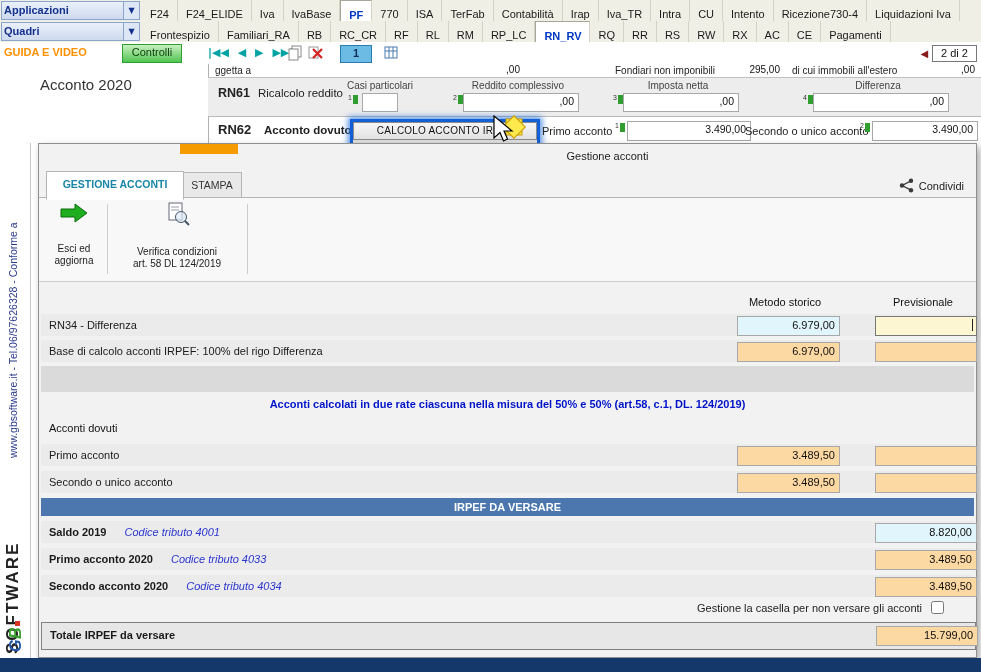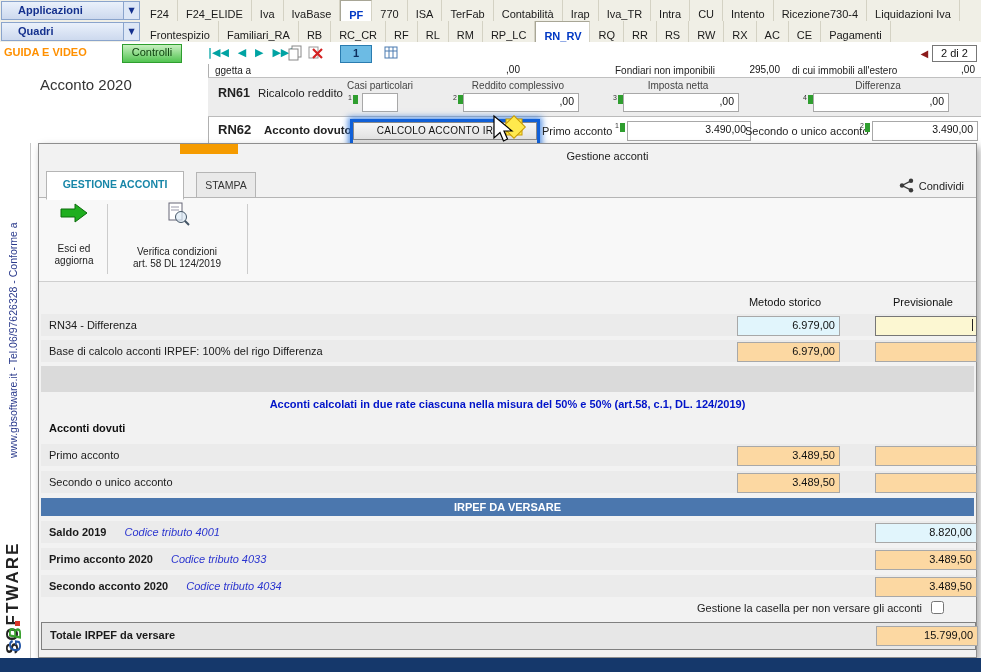--- a/index.html
+++ b/index.html
@@ -4,21 +4,21 @@
 <style>
   html,body{margin:0;padding:0}
   body{font-family:"Liberation Sans",sans-serif;background:#fff;color:#111}
   #screen{position:relative;width:981px;height:672px;overflow:hidden;background:#fff;font-size:11px}
 
   
   .trow{position:absolute;left:0;right:0;display:flex;background:#f0efe6;border-bottom:1px solid #d8d6c8}
   #row1{top:0;height:21px}
   #row2{top:21px;height:21px}
   .selector{flex:0 0 137px;display:flex;background:linear-gradient(#eaf1fb,#cdd9ee);border:1px solid #8aa4cc;margin:1px 2px 1px 1px;cursor:pointer}
-  .selector .sel-label{flex:1;font-weight:bold;color:#15318e;padding-top:2px;padding-left:16px;font-size:11px}
+  .selector .sel-label{flex:1;font-weight:bold;color:#15318e;padding-top:2px;padding-left:2px;font-size:11px}
   .selector .sel-arrow{flex:0 0 15px;border-left:1px solid #8aa4cc;background:#dde7f6;color:#15318e;font-size:8px;text-align:center;line-height:18px;font-family:"DejaVu Sans",sans-serif}
   .tabs{flex:1;display:flex;overflow:hidden}
   .tab{padding:4px 8px;line-height:20px;color:#1a1a1a;border-right:1px solid #d4d2c4;white-space:nowrap;font-size:11px;cursor:pointer}
   .tab.active{background:#fff;color:#0239c4;font-weight:bold;border-left:1px solid #a8a696;border-top:1px solid #a8a696}
 
   
   #row3{position:absolute;top:42px;left:0;right:0;height:22px;background:#fff;border-bottom:1px solid #a8a8a8}
   .guida{position:absolute;left:4px;top:4px;color:#ff9000;font-weight:bold;font-size:11px}
   .controlli{position:absolute;left:122px;top:2px;width:58px;height:17px;background:linear-gradient(#c8f0c0,#52c452);border:1px solid #2e9e2e;text-align:center;line-height:15px;font-size:11px;color:#0b3d0b;cursor:pointer}
   .navg{position:absolute;left:208px;top:4px;color:#00a3a3;font-size:11px;font-weight:bold;font-family:"DejaVu Sans",sans-serif}
@@ -52,42 +52,42 @@
   .ffld{position:absolute;height:16px;border:1px solid #a8a8a8;background:#fff;font-size:10.5px;text-align:right;padding:1px 4px 0 0;line-height:13px}
   .hl-btn{position:absolute;left:320px;top:55px;width:184px;height:24px;border:3px solid #1060d8;box-shadow:0 0 6px 2px rgba(30,110,220,.75);background:linear-gradient(#f8f8f8,#d8d8d8);cursor:pointer}
   .hl-btn .inner{border:1px solid #8a8a8a;height:16px;margin:0;text-align:center;line-height:15px;font-size:10px;letter-spacing:.2px;color:#111}
   #cursor{position:absolute;left:452px;top:50px;z-index:3}
 
   
   #panel{position:absolute;left:38px;top:143px;width:937px;height:513px;background:#f2f2f2;border:1px solid #8f8f8f;box-shadow:3px 4px 8px rgba(0,0,0,.35);z-index:5}
   .orange-strip{position:absolute;left:141px;top:0;width:58px;height:10px;background:#f59b00}
   .panel-title{position:absolute;left:200px;right:0;top:6px;text-align:center;font-size:11px;color:#222}
   .ptab1{position:absolute;left:7px;top:27px;width:136px;height:27px;background:#fff;border:1px solid #b5b5b5;border-bottom:1px solid #fff;z-index:2;color:#1786a8;font-weight:bold;font-size:10.5px;text-align:center;line-height:25px;cursor:pointer}
-  .ptab2{position:absolute;left:157px;top:28px;width:58px;height:26px;background:#e9e9e9;border:1px solid #b5b5b5;color:#333;font-size:10.5px;text-align:center;line-height:24px;cursor:pointer}
+  .ptab2{position:absolute;left:143px;top:28px;width:58px;height:26px;background:#e9e9e9;border:1px solid #b5b5b5;color:#333;font-size:10.5px;text-align:center;line-height:24px;cursor:pointer}
   .tabline{position:absolute;left:0;right:0;top:53px;border-top:1px solid #b5b5b5}
   .ptoolbar{position:absolute;left:0;right:0;top:54px;height:83px;background:#f8f8f8;border-bottom:1px solid #cfcfcf}
   .tbtn{position:absolute;top:58px;text-align:center;cursor:pointer}
   .tbtn .bl{font-size:10px;line-height:12px;margin-top:17px;color:#222}
   .vsep{position:absolute;top:60px;width:1px;height:70px;background:#ccc}
   .share{position:absolute;right:12px;top:34px;display:flex;align-items:center;gap:5px;font-size:11px;color:#222;cursor:pointer}
   .h-col{position:absolute;top:152px;text-align:center;font-size:11px;color:#111}
   .prow{position:absolute;left:2px;width:933px;height:22px;background:#ebebeb}
   .plabel{position:absolute;left:8px;top:0;line-height:22px;font-size:11px;white-space:nowrap;color:#1a1a1a}
   .bold{font-weight:bold}
   .trib{font-style:italic;color:#2b35cf;margin-left:18px;font-weight:normal;cursor:pointer}
   .fld{position:absolute;top:2px;height:17px;border:1px solid #a8a8a8;font-size:11px;text-align:right;padding:1px 4px 0 0;line-height:14px;background:#fff}
   .f-st{left:696px;width:97px}
   .f-pr{left:834px;width:96px}
   .azure{background:#e1f5fc}
   .orange{background:#fcd8a2}
   .yellow{background:#fcf7d2;border-color:#777}
   .caret{position:absolute;right:3px;top:2px;width:1px;height:12px;background:#222}
   .darkband{position:absolute;left:2px;width:933px;top:222px;height:26px;background:#dadada}
   .note{position:absolute;left:0;right:0;top:254px;text-align:center;color:#0013c9;font-weight:bold;font-size:11px}
-  .acc-title{position:absolute;left:10px;top:278px;font-weight:bold;font-size:11px}
+  .acc-title{position:absolute;left:10px;top:278px;font-weight:normal;font-size:11px}
   .irpef{position:absolute;left:2px;width:933px;top:354px;height:18px;background:#4b77ae;color:#fff;font-weight:bold;text-align:center;line-height:18px;font-size:11px}
   .cbrow{position:absolute;left:2px;width:933px;top:457px;height:16px}
   .cbrow .cbl{position:absolute;right:52px;top:1px;font-size:11px;color:#222}
   .cbrow input{position:absolute;right:30px;top:0;width:13px;height:13px;margin:0}
   .total{position:absolute;left:2px;width:933px;top:478px;height:26px;background:#e7e7e7;border:1px solid #808080}
   .total .plabel{line-height:24px}
   .total .fld{top:3px}
 
   #bbar{position:absolute;left:0;right:0;bottom:0;height:14px;background:#15386b;z-index:6}
 </style>

